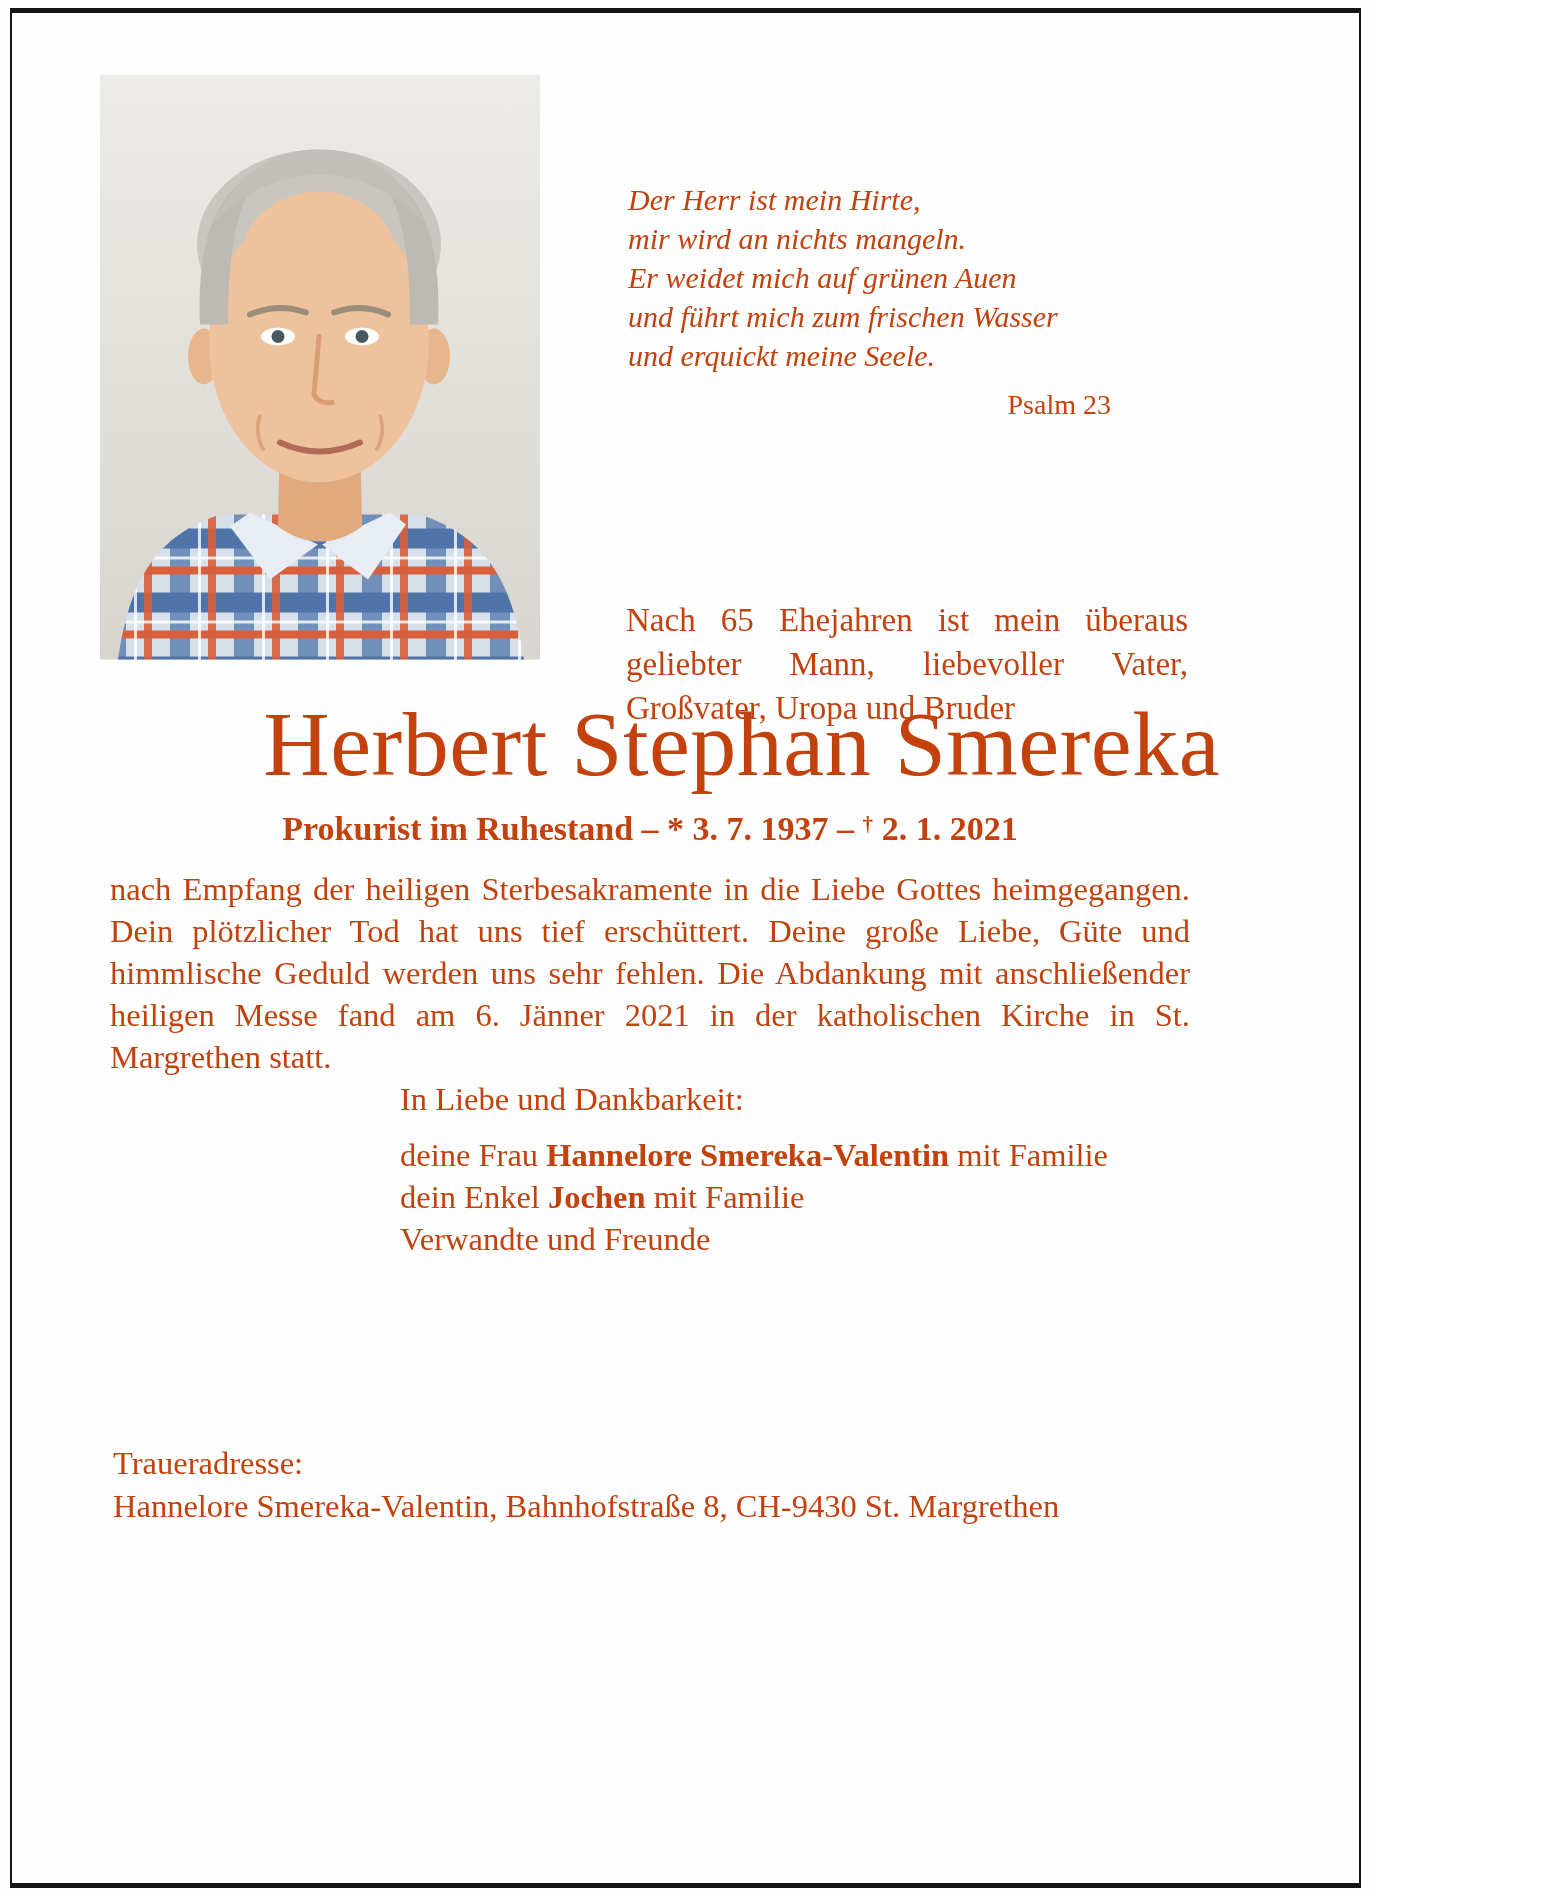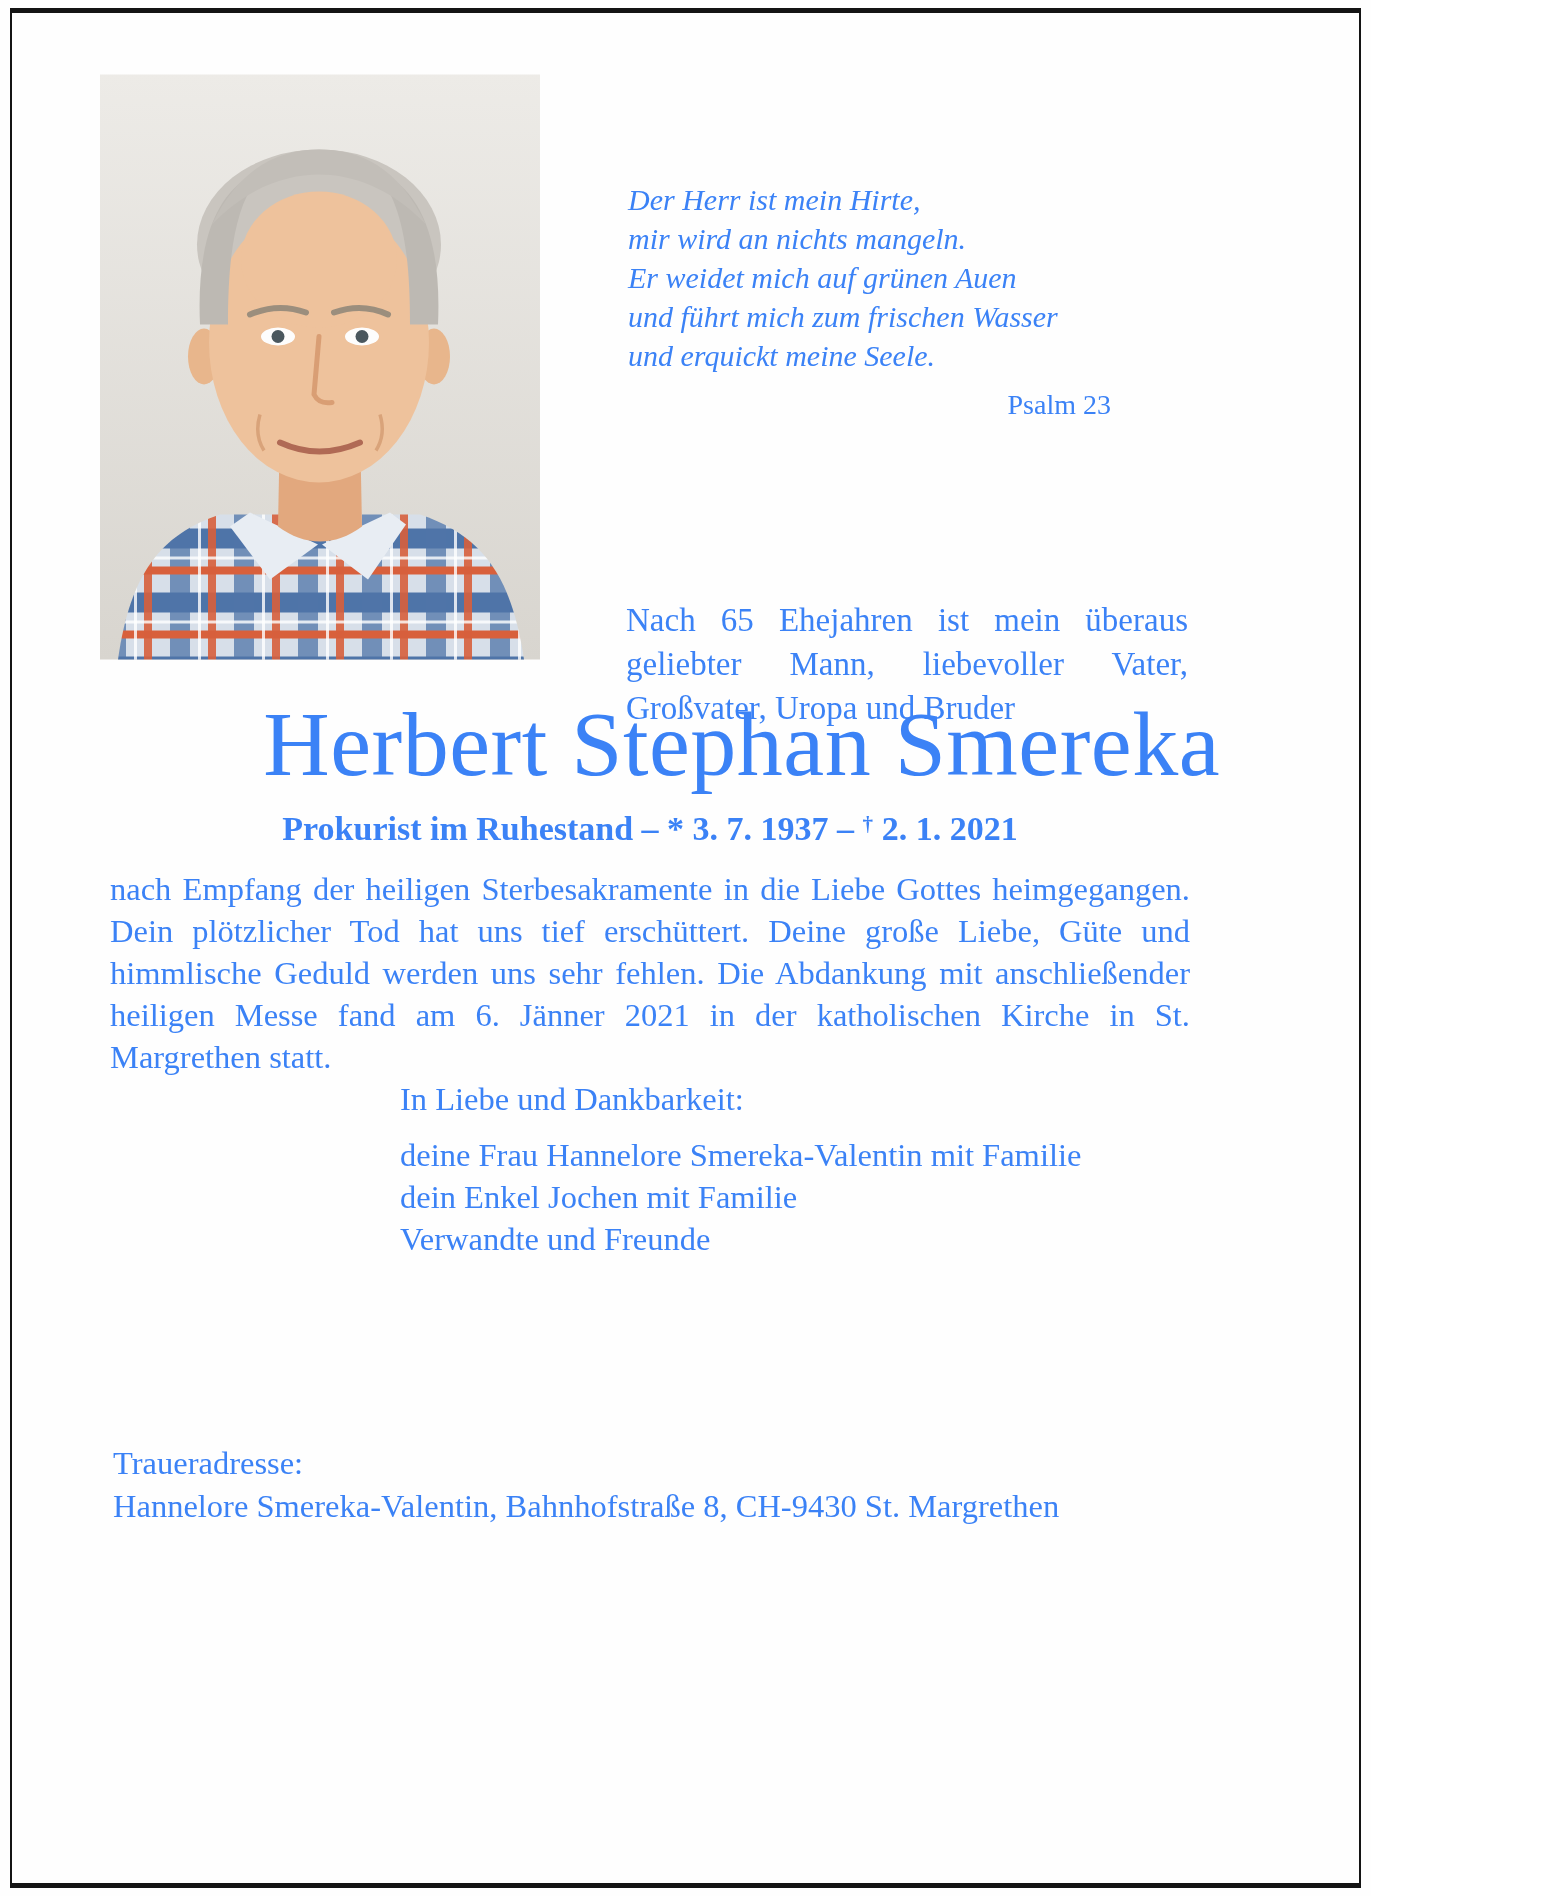--- a/index.html
+++ b/index.html
@@ -6,21 +6,21 @@
     margin: 0;
     padding: 0;
     background: #ffffff;
   }
   .page {
     position: relative;
     width: 1371px;
     height: 1896px;
     background: #fefefe;
     font-family: "Liberation Serif", "DejaVu Serif", serif;
-    color: #3b82f6;
+    color: #c2410c;
     overflow: hidden;
   }
   .frame {
     position: absolute;
     left: 10px;
     right: 10px;
     top: 8px;
     bottom: 8px;
     border-left: 2px solid #141414;
     border-right: 2px solid #141414;
@@ -101,21 +101,21 @@
     text-align: justify;
   }
   .gratitude {
     position: absolute;
     left: 400px;
     top: 1078px;
     font-size: 32.5px;
     line-height: 42px;
   }
   .gratitude .list { margin-top: 14px; }
-  .bname { font-weight: normal; }
+  .bname { font-weight: bold; }
   .thanks {
     position: absolute;
     left: 110px;
     top: 1288px;
     width: 1082px;
     font-size: 32.5px;
     line-height: 42px;
     text-align: justify;
   }
   .address {

